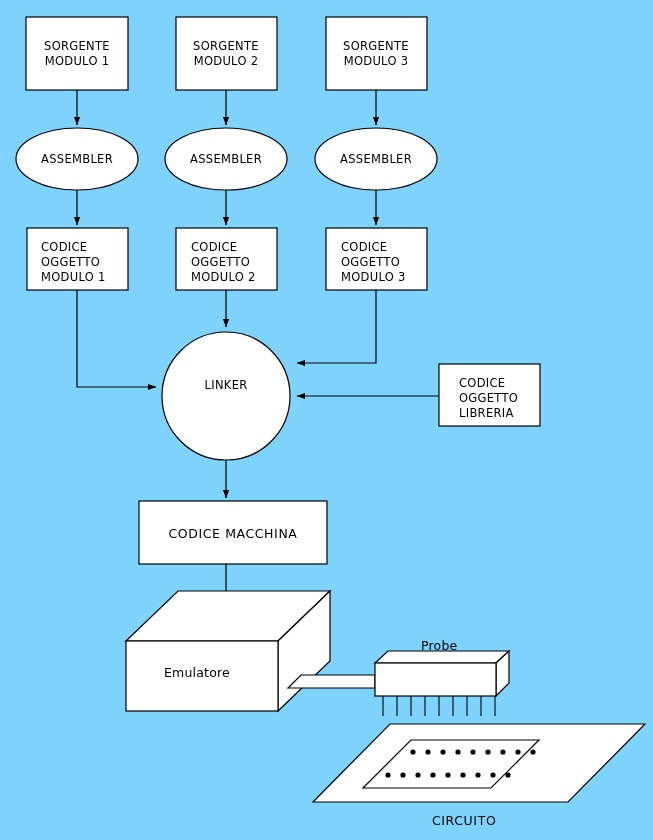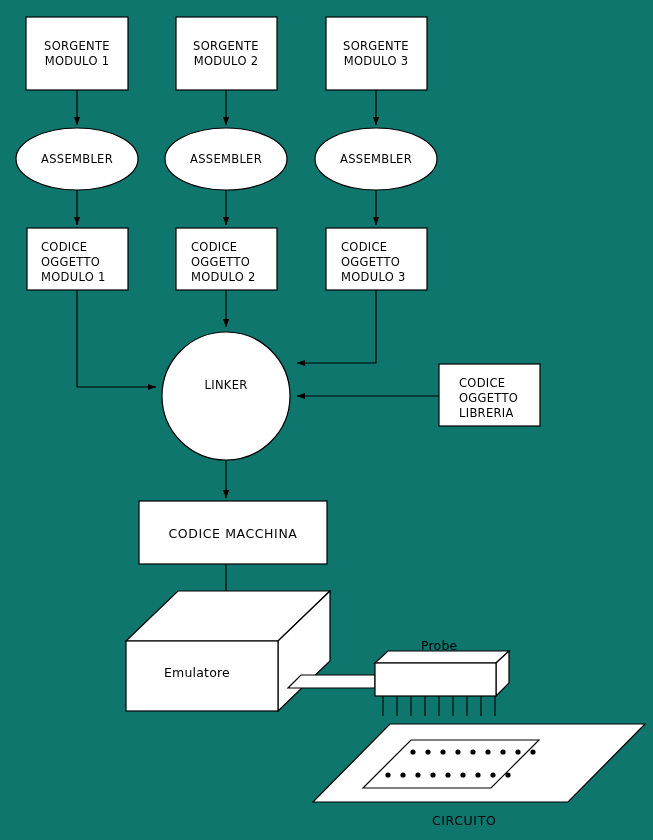--- a/index.html
+++ b/index.html
@@ -7,21 +7,21 @@
     padding: 0;
     background: #ffffff;
   }
   body {
     font-family: "DejaVu Sans", sans-serif;
   }
   #diagram-root {
     position: relative;
     width: 653px;
     height: 840px;
-    background: #0f766e;
+    background: #7dd3fc;
     overflow: hidden;
   }
   svg.layer {
     position: absolute;
     left: 0;
     top: 0;
     width: 653px;
     height: 840px;
   }
   .shape-stroke {

